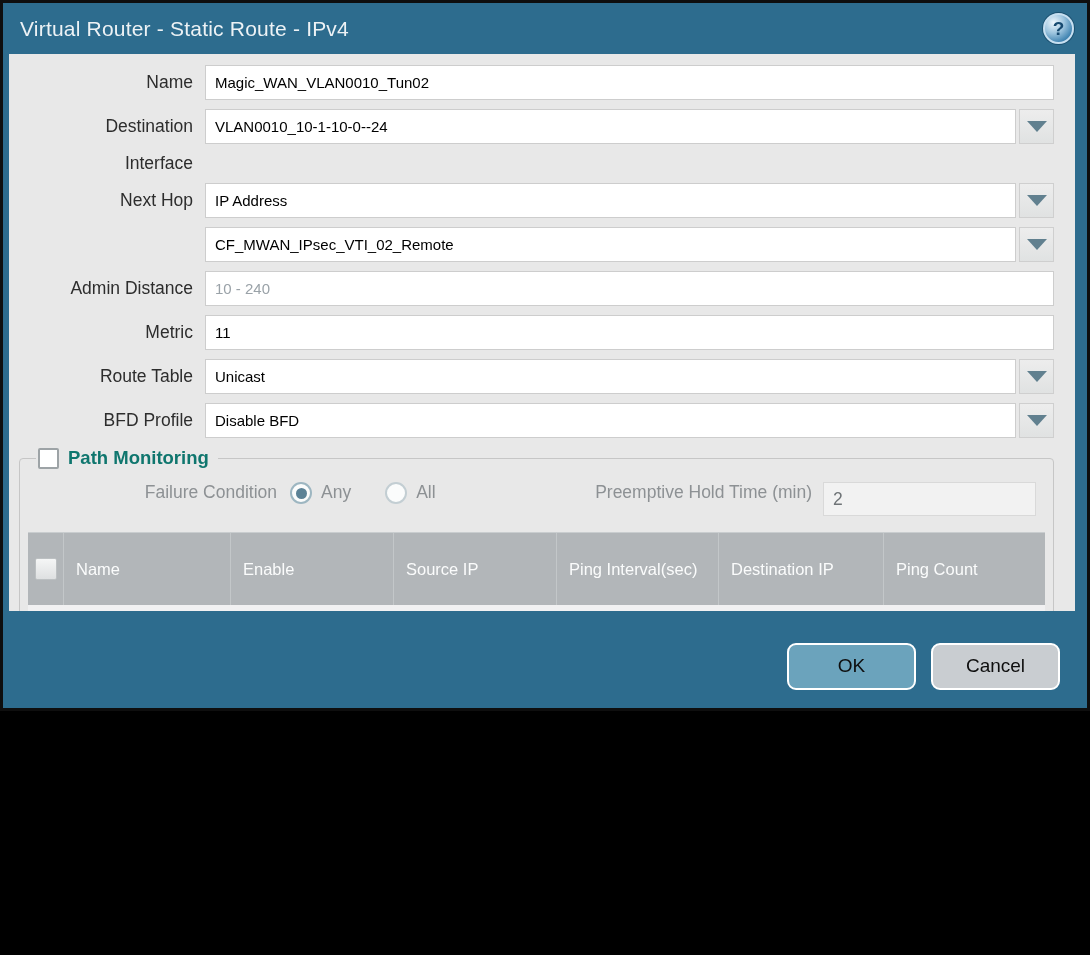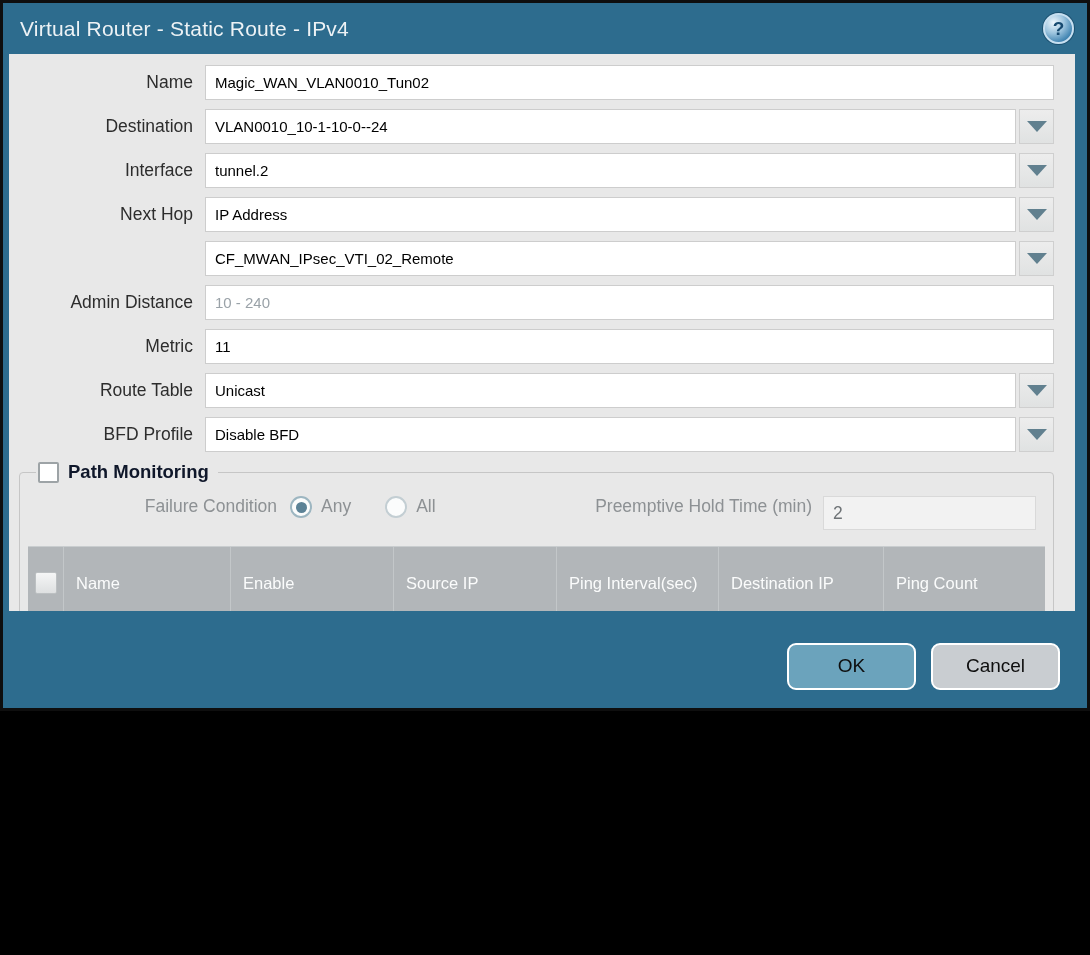--- a/index.html
+++ b/index.html
@@ -75,21 +75,21 @@
     padding:0 8px 16px 8px;
   }
   .pm legend {
     margin-left:8px; padding:0 9px 0 2px;
     display:flex; align-items:center; gap:9px;
   }
   .pm-checkbox {
     width:21px; height:21px; background:#fff;
     border:2px solid #9da3a6; border-radius:2px; cursor:pointer;
   }
-  .pm-title { font-weight:bold; font-size:18.5px; color:#0f172a; }
+  .pm-title { font-weight:bold; font-size:18.5px; color:#0f766e; }
 
   .fc-row { display:flex; margin:13px 0 16px; }
   .fc-label { flex:none; width:262px; text-align:right; padding-right:13px; color:#8d9194; font-size:17.5px; }
   .radio {
     width:22px; height:22px; border-radius:50%;
     background:#fbfcfc; border:2px solid #c3ced3;
     display:flex; align-items:center; justify-content:center;
     cursor:pointer; flex:none;
   }
   .radio.selected { border-color:#9db6c1; }
@@ -193,26 +193,20 @@
       <div class="field">
         <input class="tinput" value="VLAN0010_10-1-10-0--24" style="">
         <div class="ddbtn">
           <span class="chev"></span>
         </div>
       </div>
     </div>
 
     <div class="row">
       <div class="row-label">Interface</div>
-      <div class="field">
-        <input class="tinput" value="tunnel.2" style="">
-        <div class="ddbtn">
-          <span class="chev"></span>
-        </div>
-      </div>
     </div>
 
     <div class="row">
       <div class="row-label">Next Hop</div>
       <div class="field">
         <input class="tinput" value="IP Address" style="">
         <div class="ddbtn">
           <span class="chev"></span>
         </div>
       </div>

